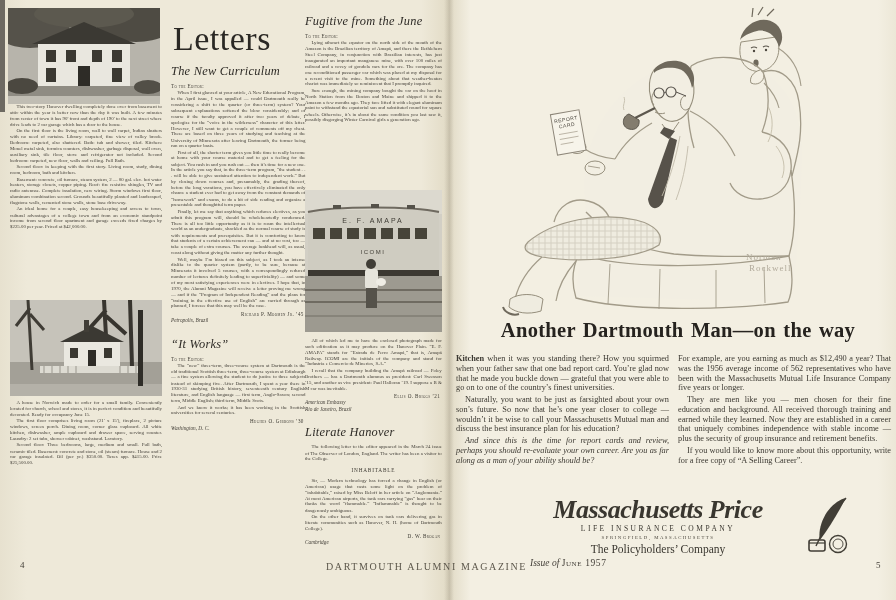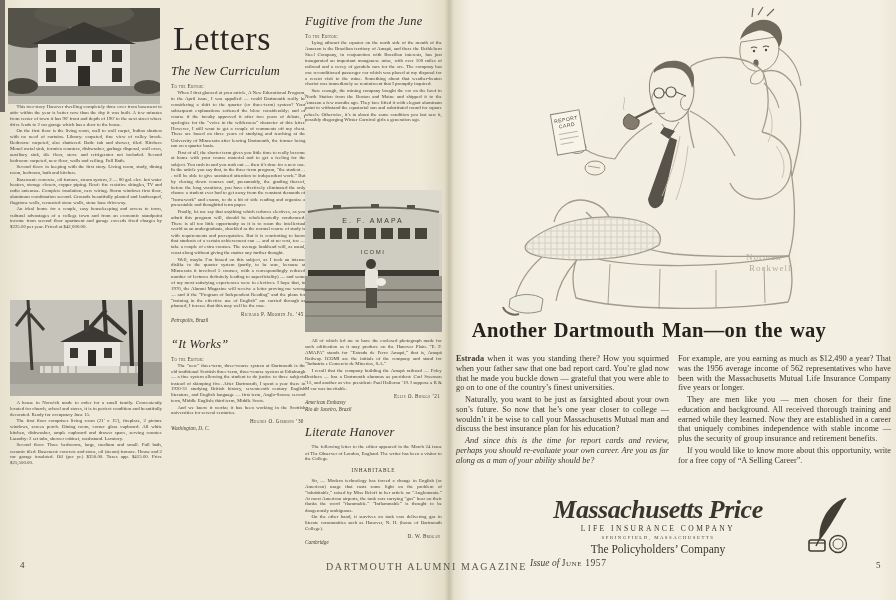--- a/index.html
+++ b/index.html
@@ -24,21 +24,21 @@
 
   .masthead{position:absolute;left:173px;top:20px;font-size:34px;color:#2a2824;letter-spacing:.5px;}
   .gile{position:absolute;left:10px;top:497px;width:152px;text-align:center;color:#35322c;
     border-bottom:1.5px solid #66625a;padding-bottom:7px;}
   .gile-name{font-size:12px;font-weight:bold;letter-spacing:.8px;}
   .gile-agent{font-size:5.8px;letter-spacing:.8px;margin-top:5px;font-weight:bold;color:#4a463e;}
   .gile-city{font-size:7px;font-weight:bold;letter-spacing:.8px;margin-top:3px;}
   .gile-tel{font-size:5.6px;margin-top:3px;color:#56524a;}
   .folio{position:absolute;font-size:9px;color:#45413a;}
 
-  .headline{position:absolute;left:432px;top:319px;width:434px;text-align:center;
+  .headline{position:absolute;left:461px;top:319px;width:434px;text-align:center;
     font-size:20.5px;font-weight:bold;color:#26231f;letter-spacing:.3px;word-spacing:2px;}
   .adcol{position:absolute;width:213px;font-size:8.3px;line-height:1.18;text-align:justify;color:#3b3831;}
   .adcol p{margin:0 0 2px 0;text-indent:9px;}
   .adcol p.first{text-indent:0;}
   .adcol p.it{font-style:italic;}
   .adcol b{font-weight:bold;}
 
   .mm-logo{position:absolute;left:508px;top:497px;width:300px;text-align:center;color:#39362f;}
   .mm-script{font-size:26px;font-style:italic;font-weight:bold;letter-spacing:-.5px;line-height:1;}
   .mm-line1{font-size:7.5px;letter-spacing:2.5px;margin-top:1px;}
@@ -256,21 +256,21 @@
       <path d="M52,293 C61,287 77,287 85,293 L83,305 C70,309 58,307 51,301 Z" fill="#efece0" stroke="#958e7c" stroke-width="1"></path>
       <path d="M45,301 c2,6 10,9 16,7" stroke="#6f695c" stroke-width="2" fill="none"></path>
     </g>
     <text x="288" y="254" class="rsig">Norman</text>
     <text x="291" y="265" class="rsig">Rockwell</text>
   </svg>
 
   <div class="headline">Another Dartmouth Man—on the way</div>
 
   <div class="adcol" style="left:456px;top:354px">
-    <p class="first"><b>Estrada</b><span> when it was you standing there? How you squirmed when your father saw that one bad report card. You’re glad now that he made you buckle down — grateful that you were able to go on to one of the country’s finest universities.</span></p>
+    <p class="first"><b>Kitchen</b><span> when it was you standing there? How you squirmed when your father saw that one bad report card. You’re glad now that he made you buckle down — grateful that you were able to go on to one of the country’s finest universities.</span></p>
     <p>Naturally, you want to be just as farsighted about your own son’s future. So now that he’s one year closer to college — wouldn’t it be wise to call your Massachusetts Mutual man and discuss the best insurance plan for his education?</p>
     <p class="it">And since this is the time for report cards and review, perhaps you should re-evaluate your own career. Are you as far along as a man of your ability should be?</p>
   </div>
 
   <div class="adcol" style="left:678px;top:354px">
     <p class="first">For example, are you earning as much as $12,490 a year? That was the 1956 average income of 562 representatives who have been with the Massachusetts Mutual Life Insurance Company five years or longer.</p>
     <p>They are men like you — men chosen for their fine education and background. All received thorough training and earned while they learned. Now they are established in a career that uniquely combines independence with stable income — plus the security of group insurance and retirement benefits.</p>
     <p>If you would like to know more about this opportunity, write for a free copy of “A Selling Career”.</p>
   </div>
 

